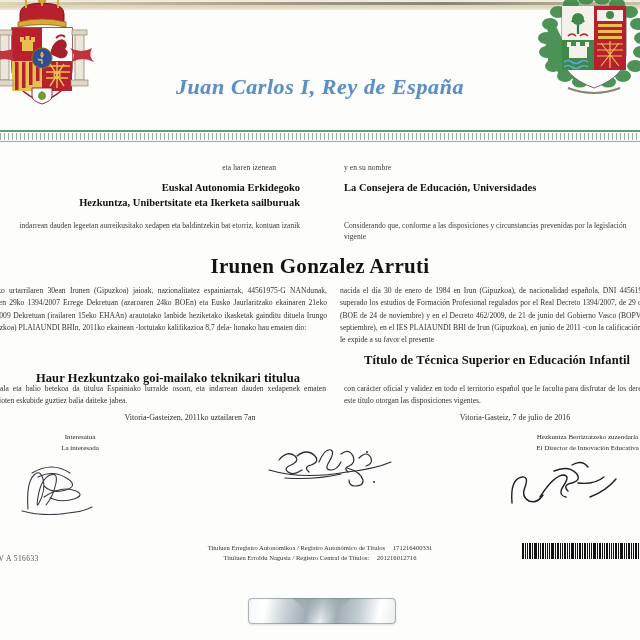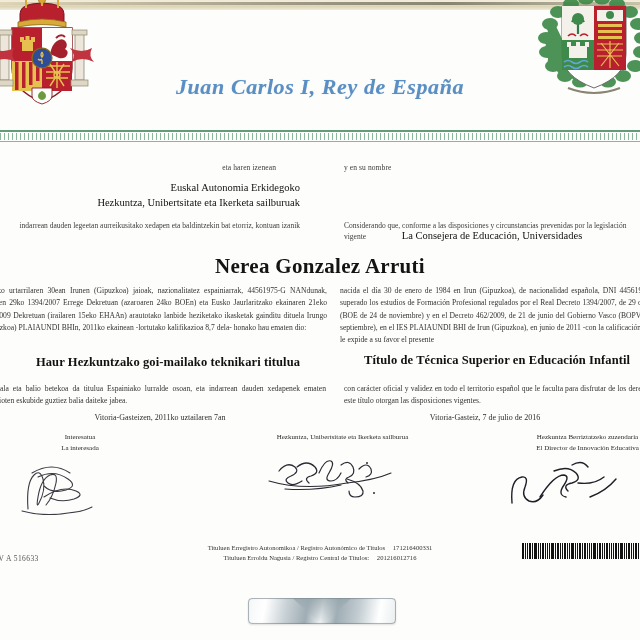--- a/index.html
+++ b/index.html
@@ -85,27 +85,27 @@
 
   .tiny-lead {
     font-size: 7.5px;
     color: #3a3a3a;
     letter-spacing: .1px;
   }
   .eu .tiny-lead { text-align: right; padding-right: 34px; }
   .es .tiny-lead { text-align: left; padding-left: 14px; }
 
   .authority {
-    font-weight: normal;
+    font-weight: bold;
     font-size: 10.5px;
     line-height: 1.45;
     color: #111;
   }
   .eu .authority { text-align: right; padding-right: 10px; }
-  .es .authority { text-align: center; padding-left: 14px; margin-top: 48px; }
+  .es .authority { text-align: left; padding-left: 14px; }
 
   .considering {
     font-size: 7.5px;
     line-height: 1.5;
     color: #3c3c3c;
   }
   .eu .considering { text-align: right; padding-right: 10px; }
   .es .considering { text-align: left; padding-left: 14px; }
 
   
@@ -151,20 +151,21 @@
   }
   .validity.eu { left: -14px; width: 340px; }
   .validity.es { left: 344px; width: 330px; }
 
   
   .placedate {
     position: absolute;
     font-size: 8px;
     color: #2e2e2e;
     text-align: center;
+    padding-left: 30px;
   }
   .placedate.eu { left: 0; width: 320px; }
   .placedate.es { left: 330px; width: 310px; }
 
   
   .sig-block { position: absolute; text-align: center; }
   .sig-label {
     font-size: 7px;
     line-height: 1.5;
     color: #2b2b2b;
@@ -389,26 +390,26 @@
 
   <div class="cols" style="top:220px">
     <div class="col eu">
       <div class="considering">indarrean dauden legeetan aurreikusitako xedapen eta baldintzekin bat etorriz, kontuan izanik</div>
     </div>
     <div class="col es">
       <div class="considering">Considerando que, conforme a las disposiciones y circunstancias prevenidas por la legislación vigente</div>
     </div>
   </div>
 
-  <div class="recipient" style="top:254px">Nerea Gonzalez Arruti</div>
+  <div class="recipient" style="top:254px">Irunen Gonzalez Arruti</div>
 
   <div class="body-para eu" style="top:285px">1984ko urtarrilaren 30ean Irunen (Gipuzkoa) jaioak, nazionalitatez espainiarrak, 44561975-G NANdunak, urriaren 29ko 1394/2007 Errege Dekretuan (azaroaren 24ko BOEn) eta Eusko Jaurlaritzako ekainaren 21eko 462/2009 Dekretuan (irailaren 15eko EHAAn) arautotako lanbide heziketako ikasketak gainditu dituela Irungo (Gipuzkoa) PLAIAUNDI BHIn, 2011ko ekainean -lortutako kalifikazioa 8,7 dela- honako hau ematen dio:</div>
   <div class="body-para es" style="top:285px">nacida el día 30 de enero de 1984 en Irun (Gipuzkoa), de nacionalidad española, DNI 44561975-G, ha superado los estudios de Formación Profesional regulados por el Real Decreto 1394/2007, de 29 de octubre (BOE de 24 de noviembre) y en el Decreto 462/2009, de 21 de junio del Gobierno Vasco (BOPV de 15 de septiembre), en el IES PLAIAUNDI BHI de Irun (Gipuzkoa), en junio de 2011 -con la calificación de 8,7- y le expide a su favor el presente</div>
 
-  <div class="degree eu" style="top:355px">Haur Hezkuntzako goi-mailako teknikari titulua</div>
+  <div class="degree eu" style="top:371px">Haur Hezkuntzako goi-mailako teknikari titulua</div>
   <div class="degree es" style="top:353px">Título de Técnica Superior en Educación Infantil</div>
 
   <div class="validity eu" style="top:383px">ofiziala eta balio betekoa da titulua Espainiako lurralde osoan, eta indarrean dauden xedapenek ematen dizkioten eskubide guztiez balia daiteke jabea.</div>
   <div class="validity es" style="top:383px">con carácter oficial y validez en todo el territorio español que le faculta para disfrutar de los derechos que a este título otorgan las disposiciones vigentes.</div>
 
   <div class="placedate eu" style="top:413px">Vitoria-Gasteizen, 2011ko uztailaren 7an</div>
   <div class="placedate es" style="top:413px">Vitoria-Gasteiz, 7 de julio de 2016</div>
 
   <div class="sig-block" style="left:10px; top:432px; width:140px">
     <div class="sig-label">
@@ -423,21 +424,20 @@
           <path d="M34 44 q18-12 32-6 q9 4-2 8 q-12 4-24-1"></path>
           <path d="M22 20 q20-12 38 0"></path>
           <path d="M12 58 q22 6 46 2 q14-1 24-6"></path>
         </g>
       </svg>
     </div>
   </div>
 
   <div class="sig-block" style="left:235px; top:432px; width:215px">
     <div class="sig-label">
-      <div>Hezkuntza, Unibertsitate eta Ikerketa sailburua</div>
     </div>
     <div class="sig-art">
       <svg viewBox="0 0 215 62" width="215" height="62">
         <g fill="none" stroke="#2a2a34" stroke-width="1.2" stroke-linecap="round">
           <path d="M44 28 q8-10 16-4 q5 5-4 9 q-8 3-3 7 q5 4 14-2"></path>
           <path d="M62 24 q10-8 18 0 q5 6-4 9 q-8 2-2 7"></path>
           <path d="M84 30 q6-14 12-12 q4 2-2 12 q-5 8 2 8 q6 0 10-8"></path>
           <path d="M106 22 q8-6 12 2 q3 7-4 10 q-6 2-1 6"></path>
           <path d="M124 26 q8-8 12 0 q2 6-5 8"></path>
           <path d="M34 38 q34 10 78 2 q28-3 44-10" stroke-width="1.1"></path>

